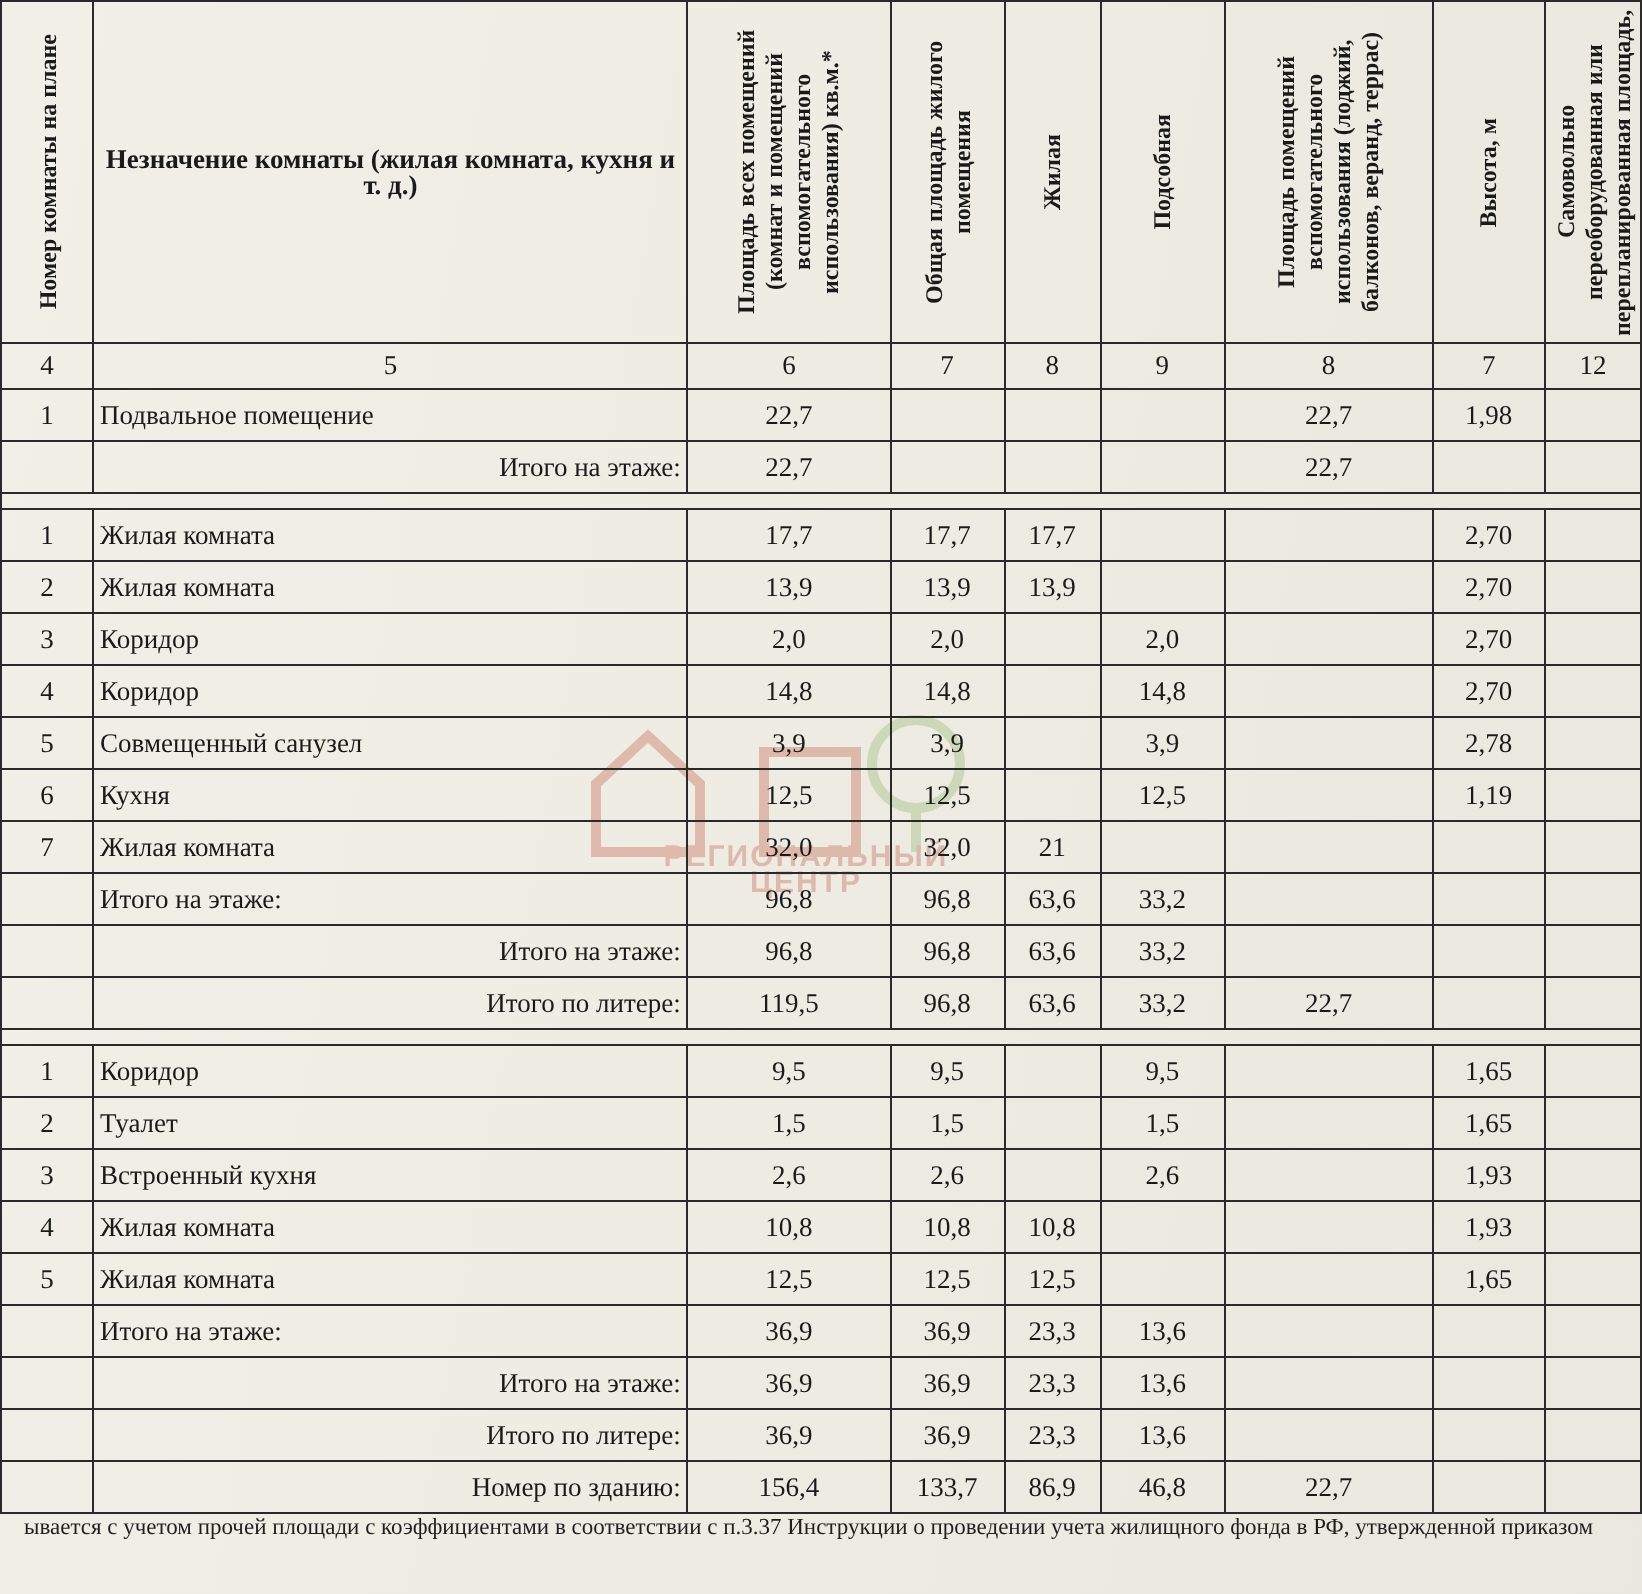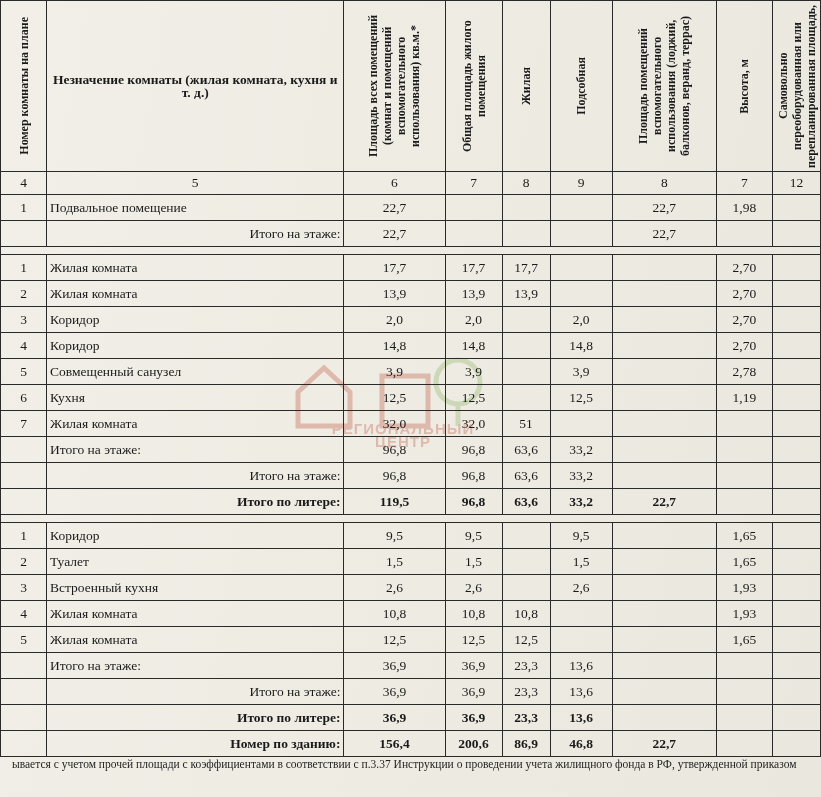--- a/index.html
+++ b/index.html
@@ -84,21 +84,21 @@
   .vert.wide { max-height: 164px; }
   .numrow td {
     height: 22px;
     text-align: center;
     font-size: 14px;
   }
   tr.datarow td { height: 25px; }
   td.c { text-align: center; }
   td.l { text-align: left; padding-left: 5px; }
   td.r { text-align: right; padding-right: 6px; }
-  td.b { font-weight: bold; }
+  td.b { font-weight: normal; }
   .spacer td {
     height: 7px;
     border-left: 1px solid #2a2a2a;
     border-right: 1px solid #2a2a2a;
     border-top: 2px solid #1a1a1a;
     border-bottom: 2px solid #1a1a1a;
   }
   .footnote {
     position: absolute;
     left: 0;
@@ -275,21 +275,21 @@
         <td class="c">12,5</td>
         <td class="c"></td>
         <td class="c">1,19</td>
         <td class="c"></td>
       </tr>
       <tr class="datarow">
         <td class="c">7</td>
         <td class="l">Жилая комната</td>
         <td class="c">32,0</td>
         <td class="c">32,0</td>
-        <td class="c">51</td>
+        <td class="c">21</td>
         <td class="c"></td>
         <td class="c"></td>
         <td class="c"></td>
         <td class="c"></td>
       </tr>
       <tr class="datarow">
         <td class="c"></td>
         <td class="l">Итого на этаже:</td>
         <td class="c">96,8</td>
         <td class="c">96,8</td>
@@ -409,21 +409,21 @@
         <td class="c b">23,3</td>
         <td class="c b">13,6</td>
         <td class="c b"></td>
         <td class="c b"></td>
         <td class="c b"></td>
       </tr>
       <tr class="datarow">
         <td class="c b"></td>
         <td class="r b">Номер по зданию:</td>
         <td class="c b">156,4</td>
-        <td class="c b">200,6</td>
+        <td class="c b">133,7</td>
         <td class="c b">86,9</td>
         <td class="c b">46,8</td>
         <td class="c b">22,7</td>
         <td class="c b"></td>
         <td class="c b"></td>
       </tr>
     </tbody>
 </table>
 
 <div class="footnote">

